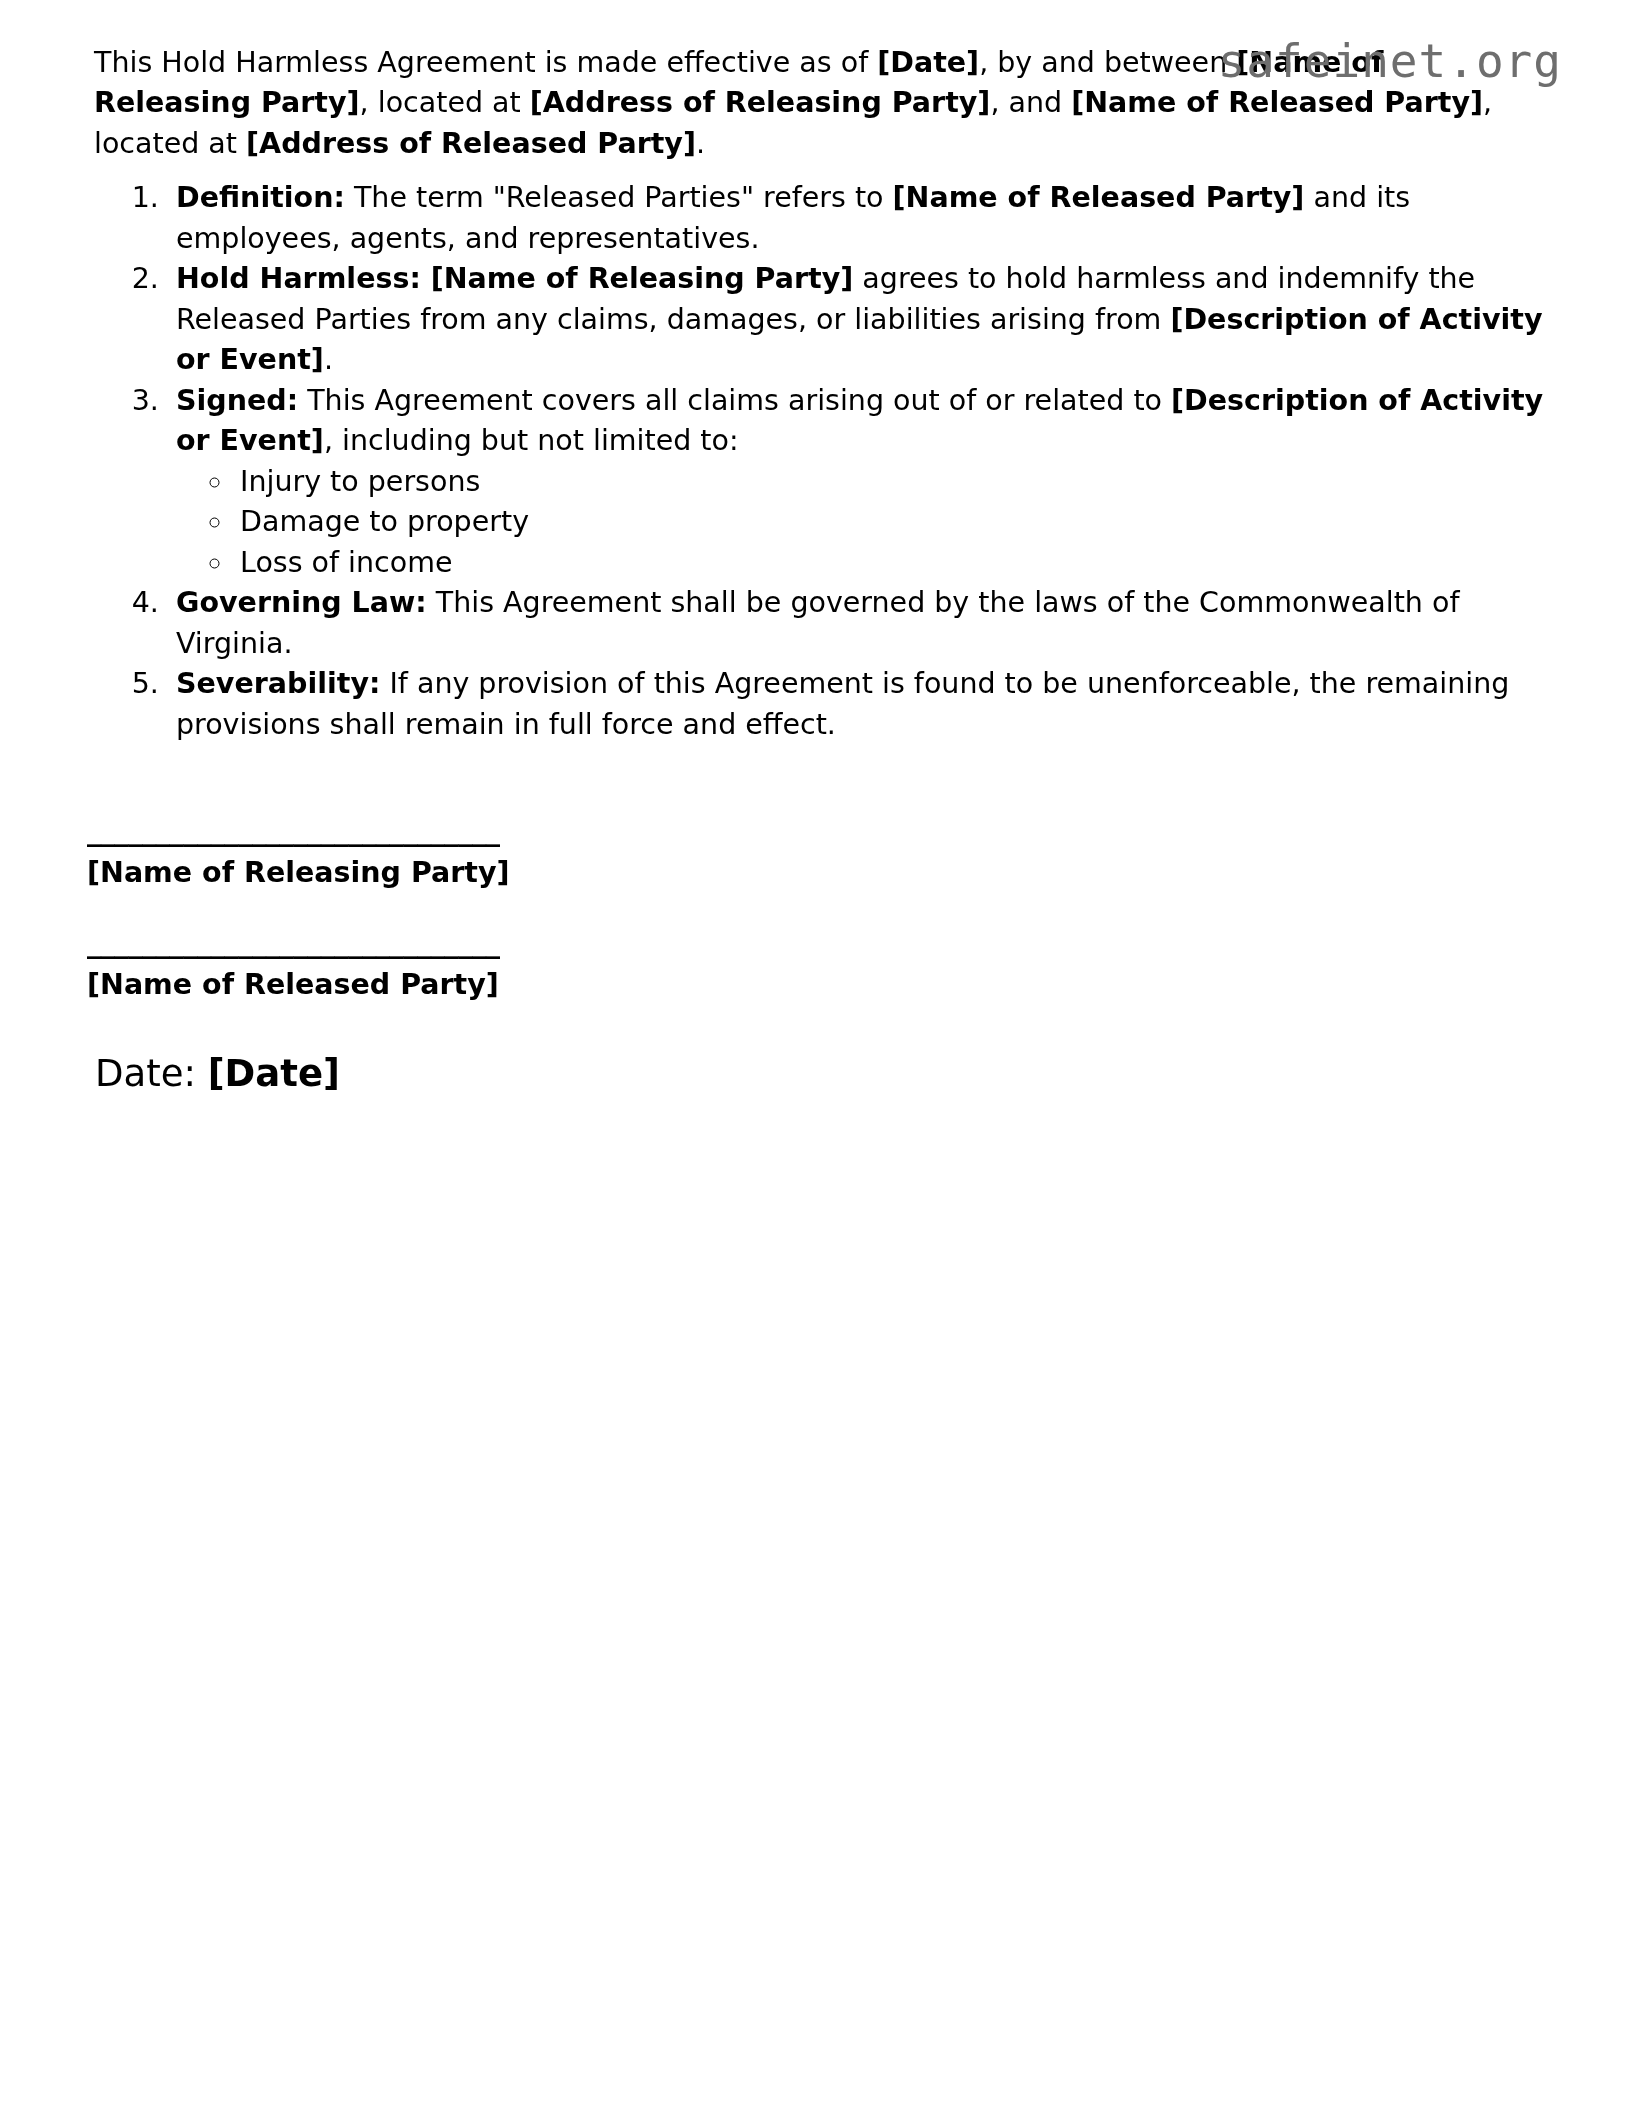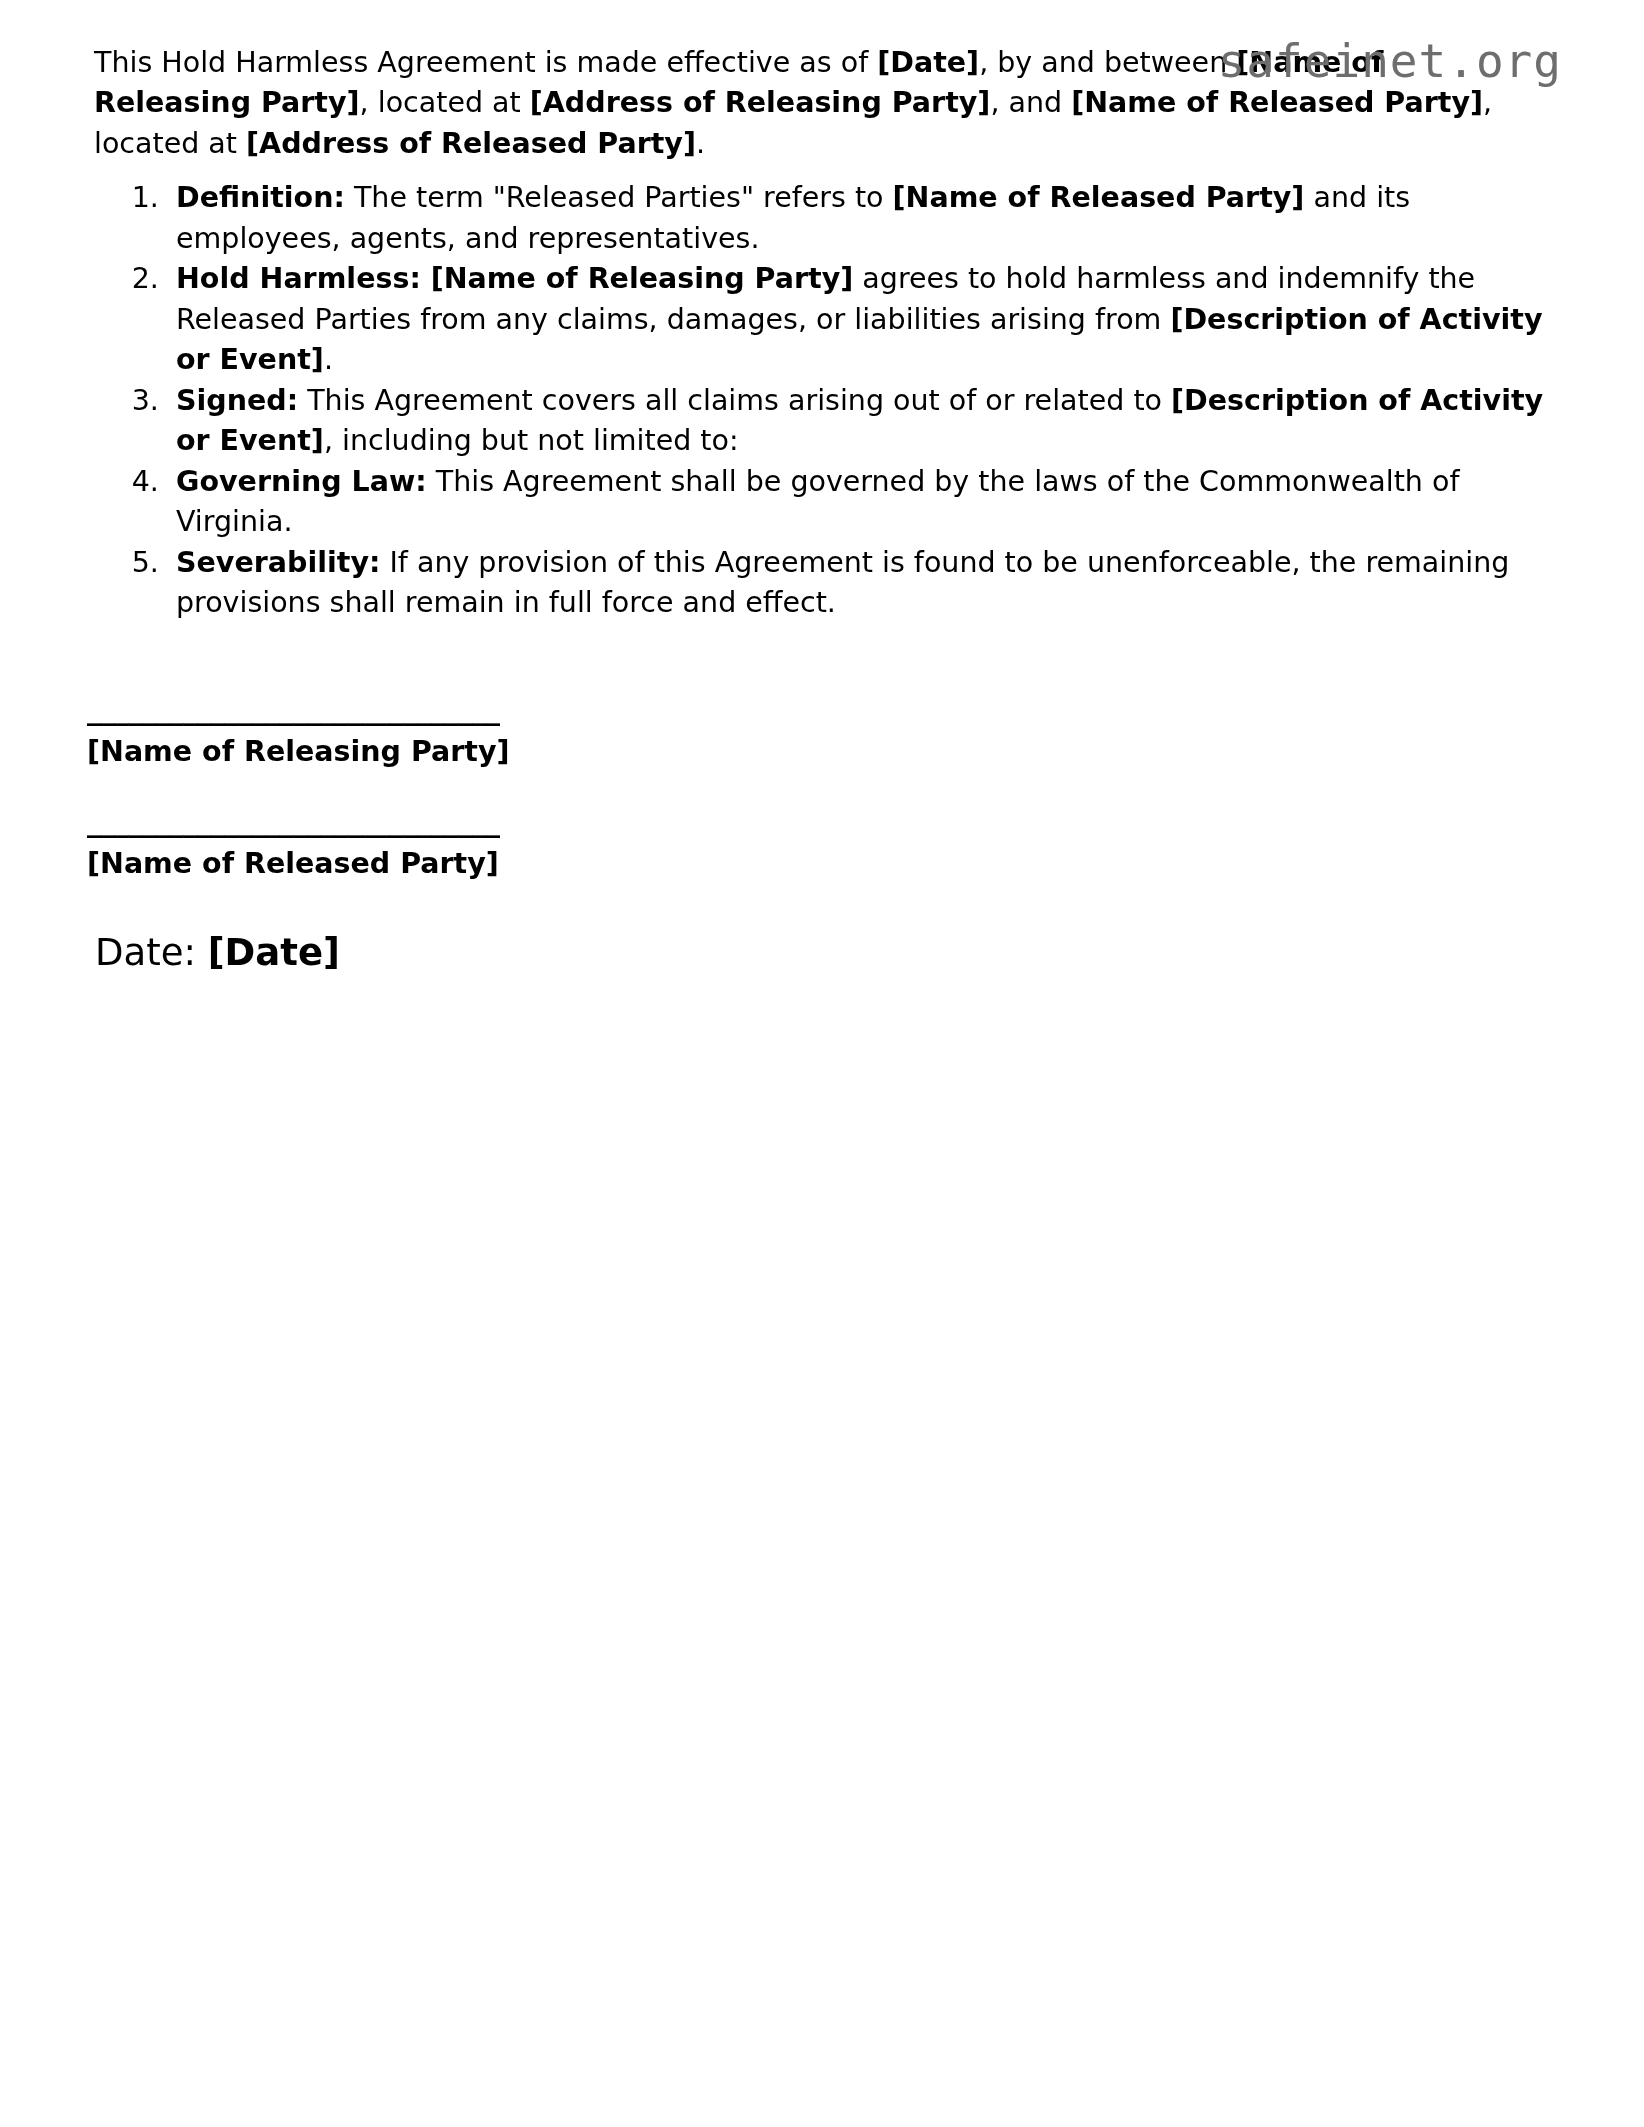--- a/index.html
+++ b/index.html
@@ -117,20 +117,25 @@
   <p class="para"><span>This Hold Harmless Agreement is made effective as of </span><b>[Date]</b><span>, by and between </span><b>[Name of Releasing Party]</b><span>, located at </span><b>[Address of Releasing Party]</b><span>, and </span><b>[Name of Released Party]</b><span>, located at </span><b>[Address of Released Party]</b><span>.</span></p>
 
 
   <ol class="clauses">
 
     <li><b>Definition:</b><span> The term "Released Parties" refers to </span><b>[Name of Released Party]</b><span> and its employees, agents, and representatives.</span></li>
 
     <li><b>Hold Harmless: [Name of Releasing Party]</b><span> agrees to hold harmless and indemnify the Released Parties from any claims, damages, or liabilities arising from </span><b>[Description of Activity or Event]</b><span>.</span></li>
 
     <li><b>Signed:</b><span> This Agreement covers all claims arising out of or related to </span><b>[Description of Activity or Event]</b><span>, including but not limited to:</span>
+      <ul class="subitems">
+        <li>Injury to persons</li>
+        <li>Damage to property</li>
+        <li>Loss of income</li>
+      </ul>
     </li>
 
     <li><b>Governing Law:</b><span> This Agreement shall be governed by the laws of the Commonwealth of Virginia.</span></li>
 
     <li><b>Severability:</b><span> If any provision of this Agreement is found to be unenforceable, the remaining provisions shall remain in full force and effect.</span></li>
 
   </ol>
 
 
 

